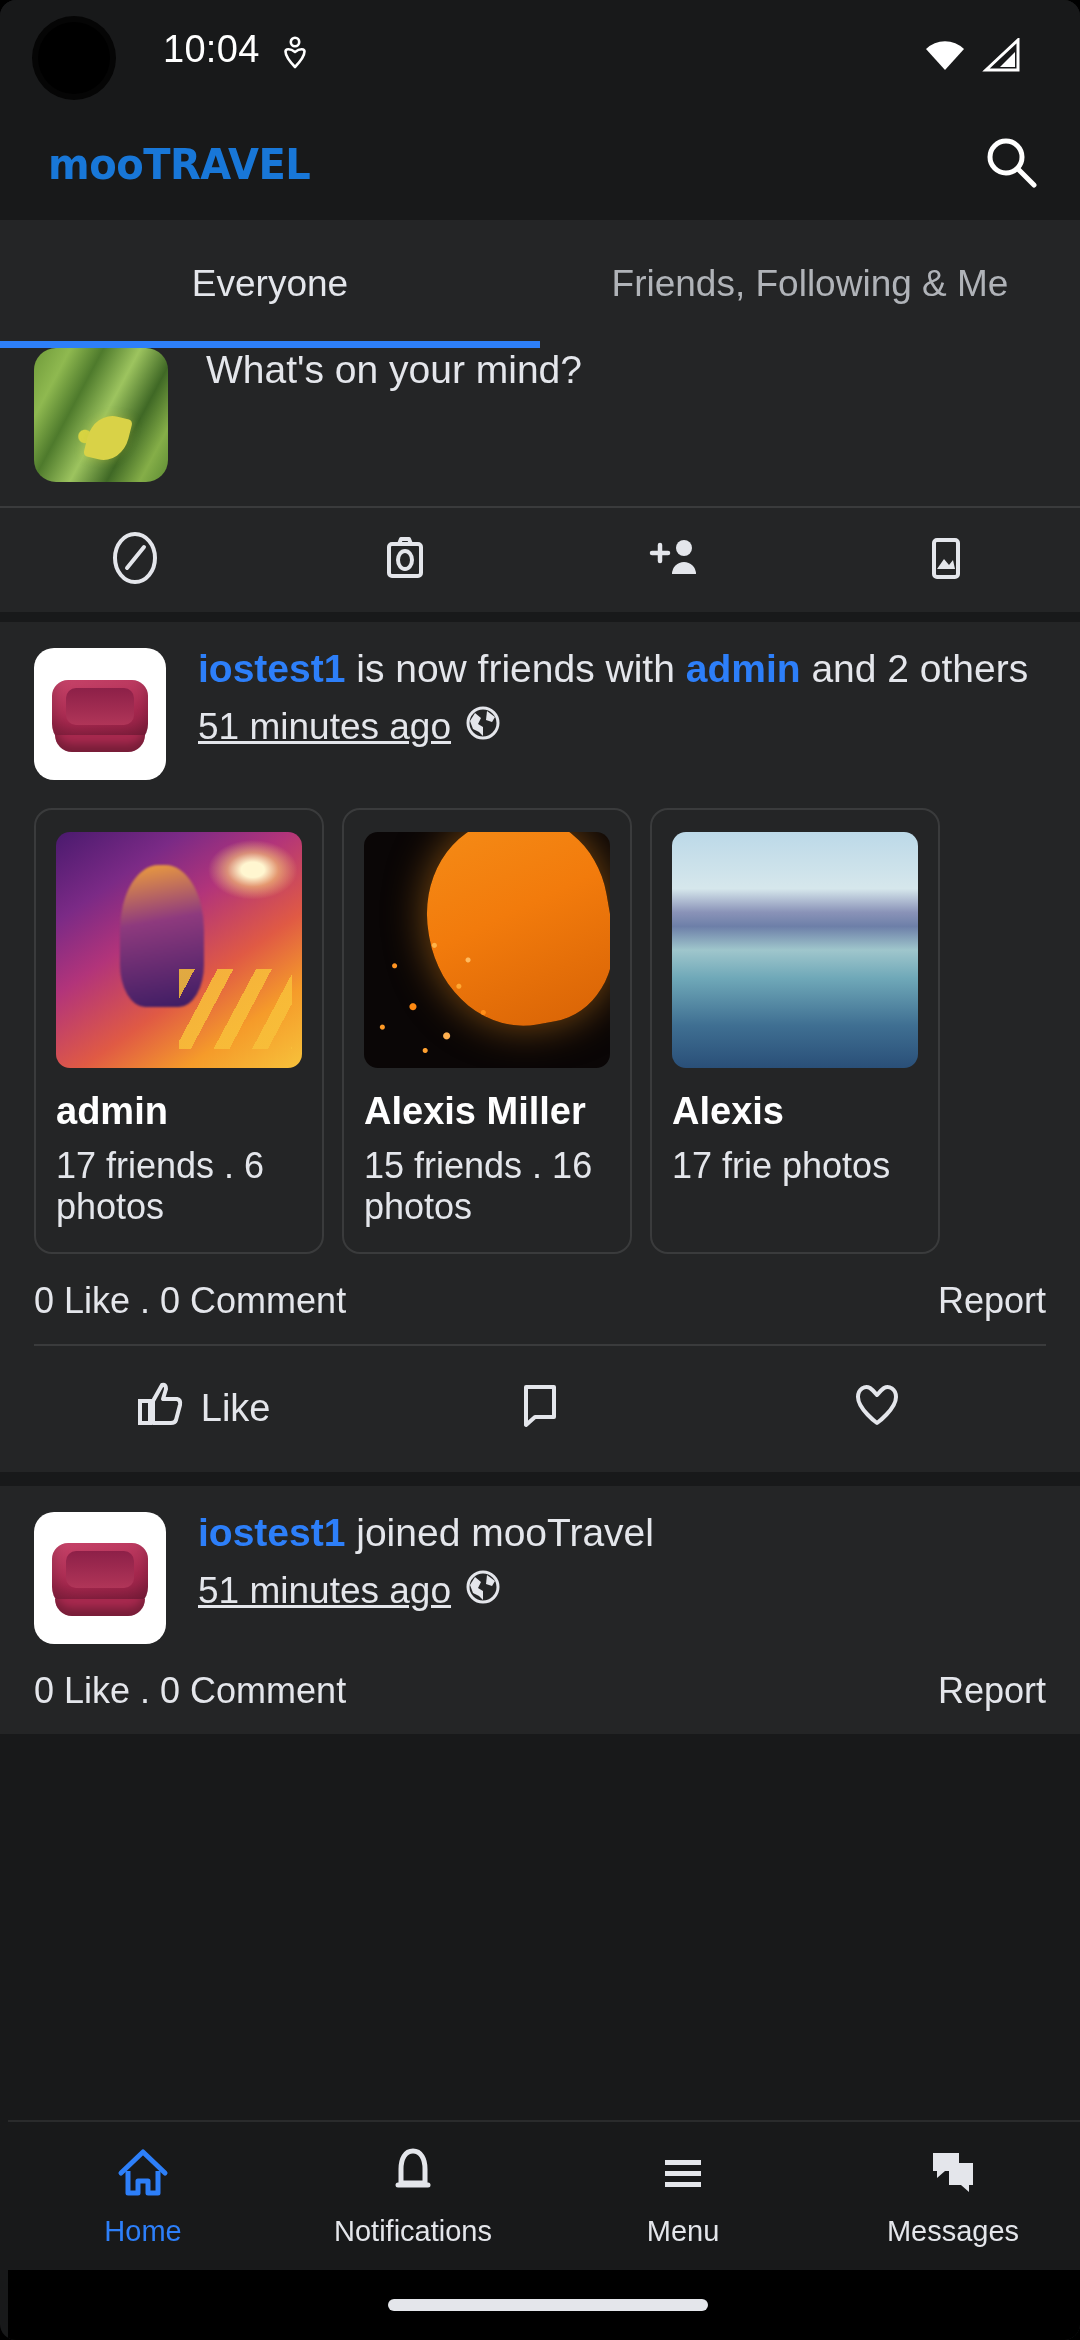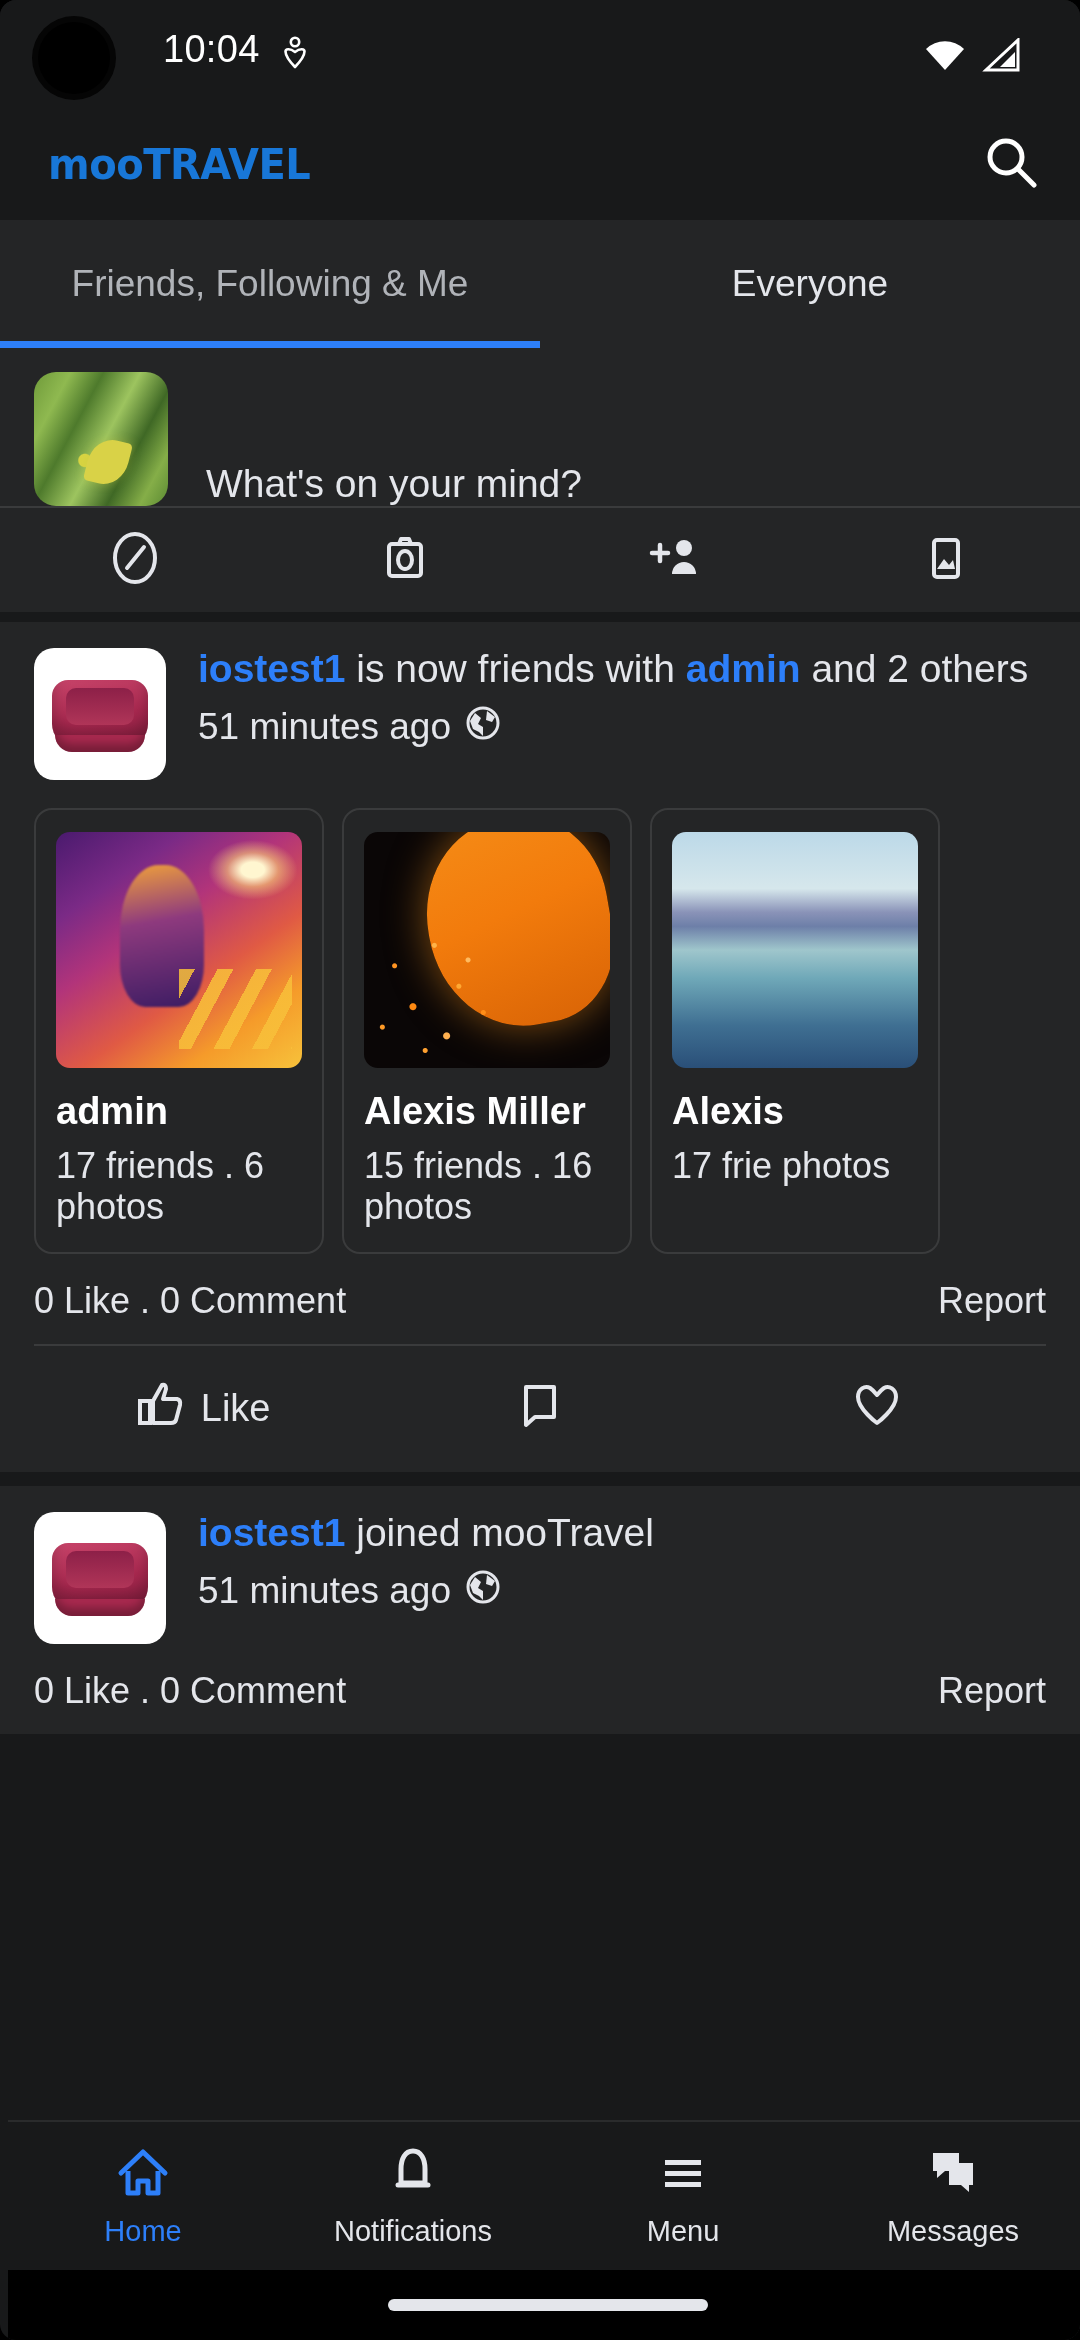--- a/index.html
+++ b/index.html
@@ -58,21 +58,21 @@
   }
   .tab.active{ color:#e4e6eb; }
   .tab-underline{
     position:absolute; left:0; bottom:0; width:540px; height:7px;
     background:#2d7ff9;
   }
 
   
   .composer{
     height:160px; background:#242526;
-    display:flex; align-items:flex-end; padding:0 34px;
+    display:flex; align-items:flex-start; padding:0 34px;
     border-bottom:2px solid #3a3b3c;
   }
   .composer-avatar{
     width:134px; height:134px; border-radius:22px; overflow:hidden;
     flex:none;
     background:
       radial-gradient(circle at 38% 66%, #d8d442 0 5%, transparent 6%),
       linear-gradient(118deg,#6f9a3a 0%,#8fb950 18%,#4e7a2c 34%,#9dc45f 52%,#3f6825 70%,#85ae48 86%,#5b8a33 100%),
       #4d7a2b;
     position:relative;
@@ -118,21 +118,21 @@
     background:#a9294f; border-radius:0 0 18px 18px;
     box-shadow:inset 0 -8px 10px rgba(0,0,0,.3);
   }
   .post-headtext{ margin-left:32px; flex:1; }
   .post-line{
     color:#e4e6eb; font-size:39px; line-height:1.1;
   }
   .mention{ color:#2d7ff9; font-weight:bold; }
   .post-meta{
     margin-top:14px; color:#e4e6eb; font-size:37px;
-    display:flex; align-items:center; gap:14px;
+    display:flex; align-items:center; gap:14px;text-decoration:underline;
   }
 
   
   .cards{
     margin-top:28px; display:flex; gap:18px;
     overflow:hidden;
   }
   .card{
     width:290px; flex:none;
     border:2px solid #3a3b3c; border-radius:18px;
@@ -254,22 +254,22 @@
       <span>
         <svg width="58" height="58" viewBox="0 0 58 58">
           <circle cx="24" cy="24" r="16" fill="none" stroke="#fff" stroke-width="5"></circle>
           <line x1="36" y1="36" x2="52" y2="52" stroke="#fff" stroke-width="5" stroke-linecap="round"></line>
         </svg>
       </span>
     </div>
   </div>
 
   <div class="tabs">
+    <div class="tab active">Everyone</div>
     <div class="tab">Friends, Following &amp; Me</div>
-    <div class="tab active">Everyone</div>
     <div class="tab-underline"></div>
   </div>
 
   <div class="composer">
     <div class="composer-avatar"></div>
     <div class="composer-prompt">What's on your mind?</div>
   </div>
 
   <div class="actions">
     <div class="action">

